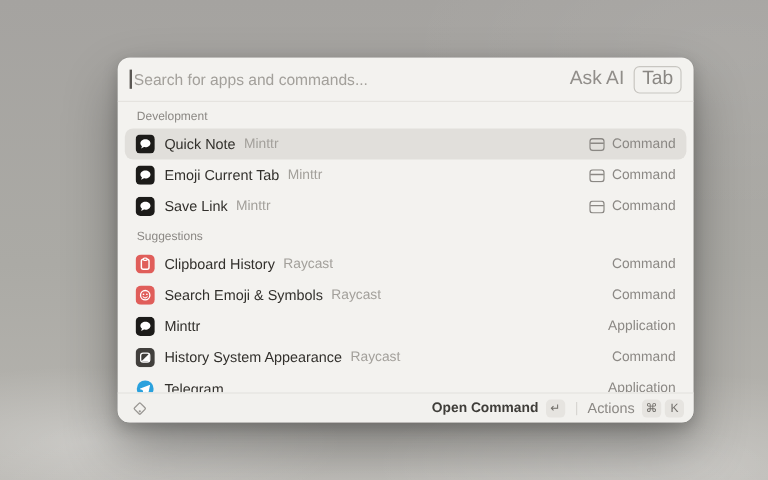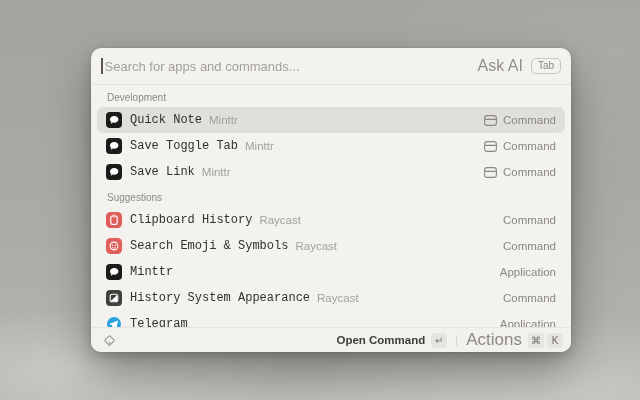--- a/index.html
+++ b/index.html
@@ -9,67 +9,67 @@
     background-color: #a9a7a3;
     background-image:
       radial-gradient(ellipse 300px 90px at 12% 92%, rgba(255,255,255,.28), transparent 70%),
       radial-gradient(ellipse 360px 110px at 88% 97%, rgba(255,255,255,.24), transparent 70%),
       radial-gradient(ellipse 520px 170px at 50% 108%, rgba(255,255,255,.20), transparent 70%),
       radial-gradient(ellipse 400px 200px at 95% 10%, rgba(255,255,255,.06), transparent 70%),
       linear-gradient(180deg, #a5a3a0 0%, #abaaa5 55%, #b7b5b0 100%);
     position: relative;
   }
   .panel {
-    position: absolute; left: 91px; top: 48px; width: 480px; height: 304px;
+    position: absolute; left: 98px; top: 48px; width: 480px; height: 304px;
     background: #f3f2ef; border-radius: 10px;
     box-shadow: 0 22px 45px rgba(0,0,0,.32), 0 4px 12px rgba(0,0,0,.18), 0 0 0 0.5px rgba(0,0,0,.08);
     display: flex; flex-direction: column; overflow: hidden;
   }
   .searchbar {
     height: 37px; flex: 0 0 37px; display: flex; align-items: center;
     padding: 0 10px; border-bottom: 1px solid #e5e3df;
   }
   .cursor { width: 1.5px; height: 16px; background: #5a5753; margin-right: 2px; }
   .placeholder { font-size: 13px; color: #a3a09b; flex: 1 1 auto; white-space: nowrap; overflow: hidden; }
   .askai { font-size: 16px; color: #918e8a; margin-right: 8px; white-space: nowrap; }
   .tabkey {
-    font-size: 10px; color: #8a8783; border: 1px solid #c8c6c1;
+    font-size: 16px; color: #8a8783; border: 1px solid #c8c6c1;
     border-radius: 5px; padding: 1px 6px 2px; white-space: nowrap;
   }
   .list { flex: 1 1 auto; overflow: hidden; }
   .section-header {
     margin: 4px 16px 0; height: 18px; line-height: 18px;
     font-size: 10px; color: #8b8884;
   }
   .row {
     height: 26px; margin: 0 6px; padding: 0 9px; border-radius: 7px;
     display: flex; align-items: center;
   }
   .row.selected { background: #e1dfdb; }
   .row-icon { width: 16px; height: 16px; flex: 0 0 16px; margin-right: 8px; display: flex; }
   .row-icon svg { width: 16px; height: 16px; }
-  .row-title { font-size: 12px; font-weight: 500; color: #32302c; white-space: nowrap; font-family: Liberation Mono, monospace; }
+  .row-title { font-size: 12px; font-weight: 500; color: #32302c; white-space: nowrap; }
   .row-sub { font-size: 11.5px; color: #a3a09b; margin-left: 7px; white-space: nowrap; }
   .row-spacer { flex: 1 1 auto; }
   .acc-icon { display: flex; margin-right: 6px; }
   .acc-label { font-size: 11.5px; color: #8b8884; white-space: nowrap; }
   .footer {
     height: 25px; flex: 0 0 25px; border-top: 1px solid #e5e3df;
     display: flex; align-items: center; padding: 4px 8px; background: #f2f1ee;
   }
   .footer-logo { display: flex; margin-left: 4px; opacity: .85; }
   .footer-spacer { flex: 1 1 auto; }
   .footer-primary { font-size: 11.5px; font-weight: 600; color: #3f3d39; margin-right: 6px; white-space: nowrap; }
   .keycap {
     background: #e6e4e0; border-radius: 4px; min-width: 16px; height: 15px;
     line-height: 15px; text-align: center; font-size: 10px; color: #716e69;
     padding: 0 3px; white-space: nowrap;
   }
   .footer-divider { width: 1px; height: 11px; background: #d8d6d2; margin: 0 9px; }
-  .footer-actions { font-size: 17px; color: #8b8884; margin-right: 6px; white-space: nowrap; }
+  .footer-actions { font-size: 12px; color: #8b8884; margin-right: 6px; white-space: nowrap; }
   .keyrow { display: flex; gap: 3px; }
 </style>
 </head>
 <body>
 
 <div class="panel">
 
   <div class="searchbar">
     <div class="cursor"></div>
     <div class="placeholder">Search for apps and commands...</div>
@@ -97,21 +97,21 @@
         </span>
         <span class="acc-label">Command</span>
       </div>
       <div class="row">
         <span class="row-icon">
           <svg viewBox="0 0 16 16">
             <rect width="16" height="16" rx="4" fill="#1c1b19"></rect>
             <path d="M8.2 4.1c2.4 0 4.2 1.5 4.2 3.3 0 1.8-1.8 3.3-4.2 3.3-.4 0-.8 0-1.2-.1l-2.4 1.2.7-2C4.4 9.2 4 8.4 4 7.4c0-1.8 1.8-3.3 4.2-3.3z" fill="#fff"></path>
           </svg>
         </span>
-        <span class="row-title">Save Toggle Tab</span>
+        <span class="row-title">Emoji Current Tab</span>
         <span class="row-sub">Minttr</span>
         <span class="row-spacer"></span>
         <span class="acc-icon">
           <svg width="13" height="11" viewBox="0 0 13 11" fill="none">
             <rect x="0.6" y="0.6" width="11.8" height="9.8" rx="2.4" stroke="#8b8884" stroke-width="1.1"></rect>
             <path d="M0.8 4.4h11.4" stroke="#8b8884" stroke-width="1.1"></path>
           </svg>
         </span>
         <span class="acc-label">Command</span>
       </div>

